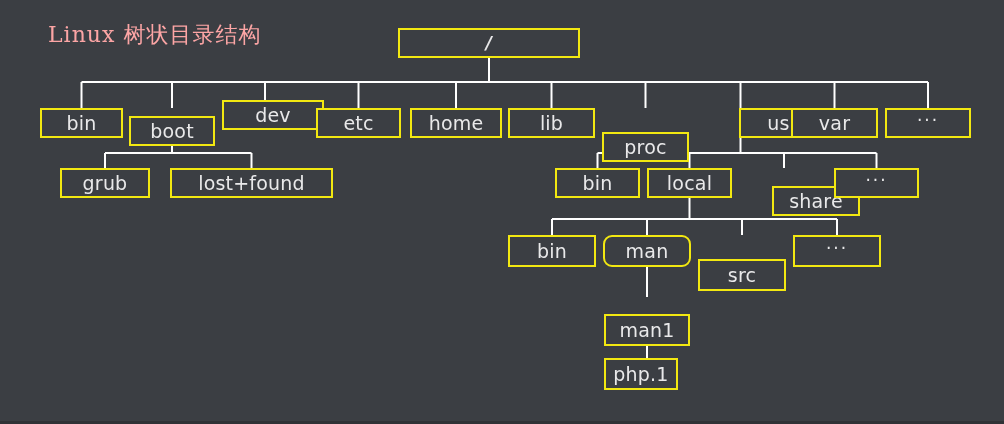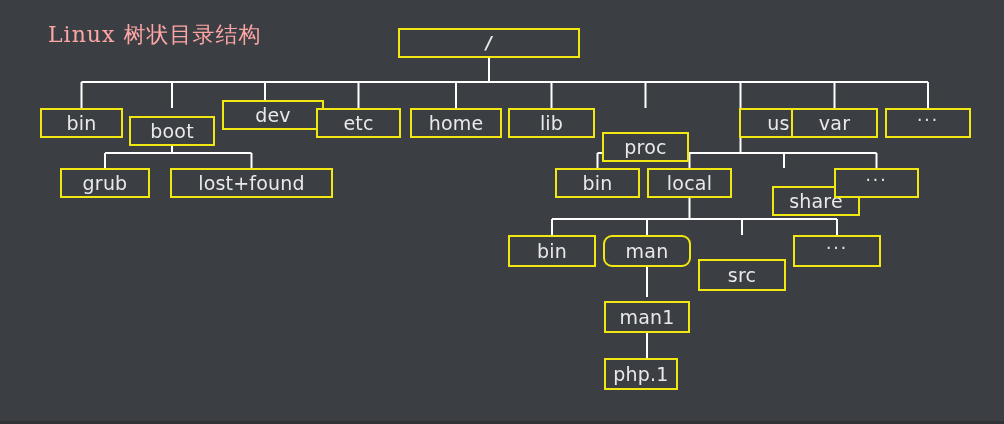--- a/index.html
+++ b/index.html
@@ -118,17 +118,17 @@
       <div class="node" style="left: 60px; top: 168px; width: 90px; height: 30px;">grub</div>
       <div class="node" style="left: 170px; top: 168px; width: 163px; height: 30px;">lost+found</div>
       <div class="node" style="left: 555px; top: 168px; width: 85px; height: 30px;">bin</div>
       <div class="node" style="left: 647px; top: 168px; width: 85px; height: 30px;">local</div>
       <div class="node" style="left: 772px; top: 168px; width: 88px; height: 30px; margin-top: 18px;">share</div>
       <div class="node ellipsis" style="left: 834px; top: 168px; width: 85px; height: 30px;">···</div>
       <div class="node" style="left: 508px; top: 235px; width: 88px; height: 32px;">bin</div>
       <div class="node" style="left: 603px; top: 235px; width: 88px; height: 32px; border-radius: 9px;">man</div>
       <div class="node" style="left: 698px; top: 235px; width: 88px; height: 32px; margin-top: 24px;">src</div>
       <div class="node ellipsis" style="left: 793px; top: 235px; width: 88px; height: 32px;">···</div>
-      <div class="node" style="left: 604px; top: 301px; width: 86px; height: 32px;">man1</div>
+      <div class="node" style="left: 604px; top: 314px; width: 86px; height: 32px;">man1</div>
       <div class="node" style="left: 604px; top: 358px; width: 74px; height: 32px;">php.1</div>
     </div>
 
 </div>
 
 </body></html>

